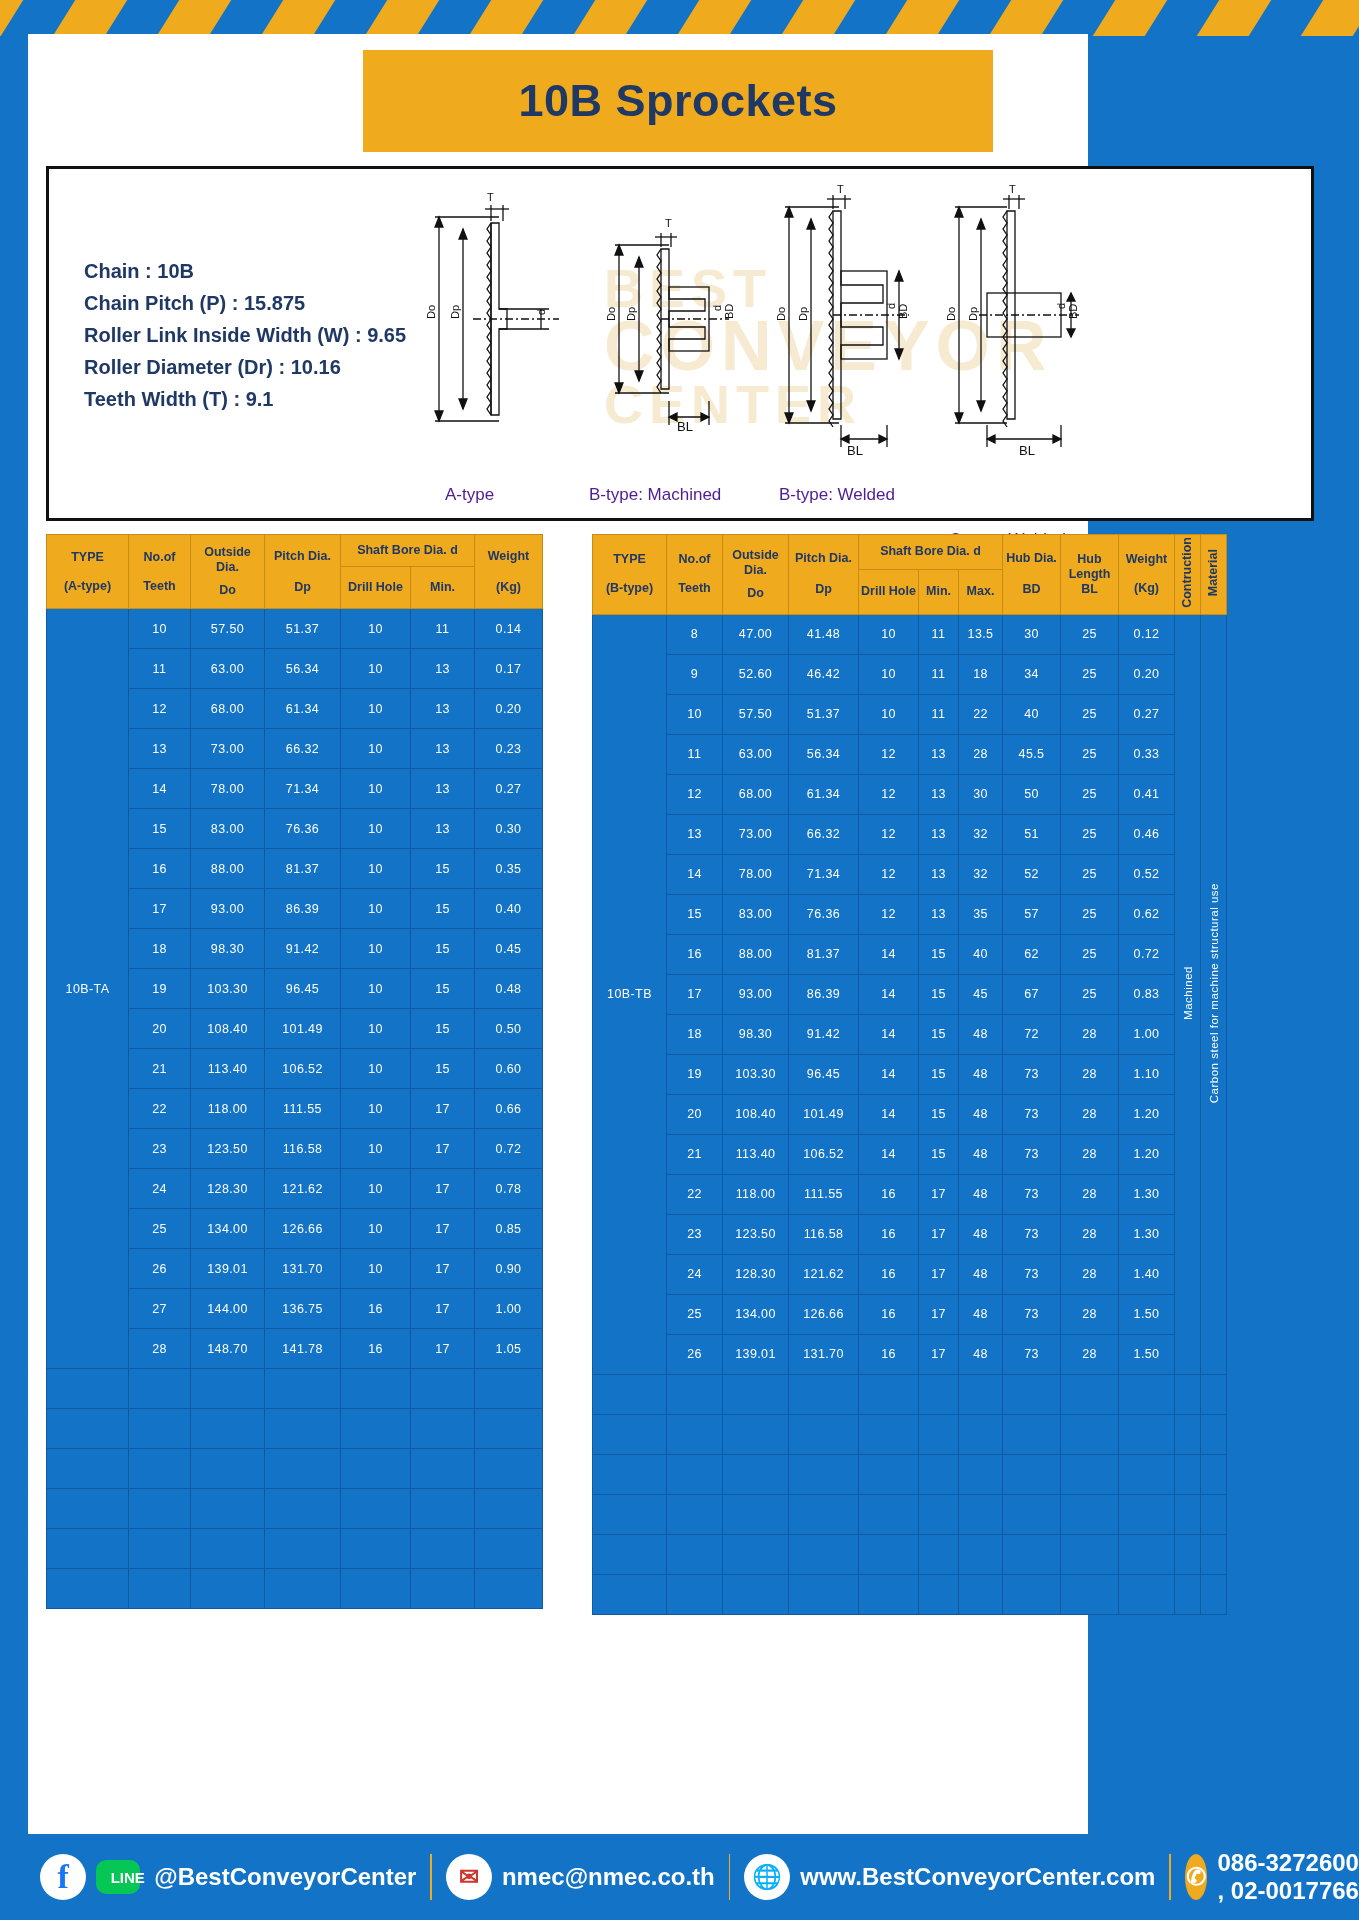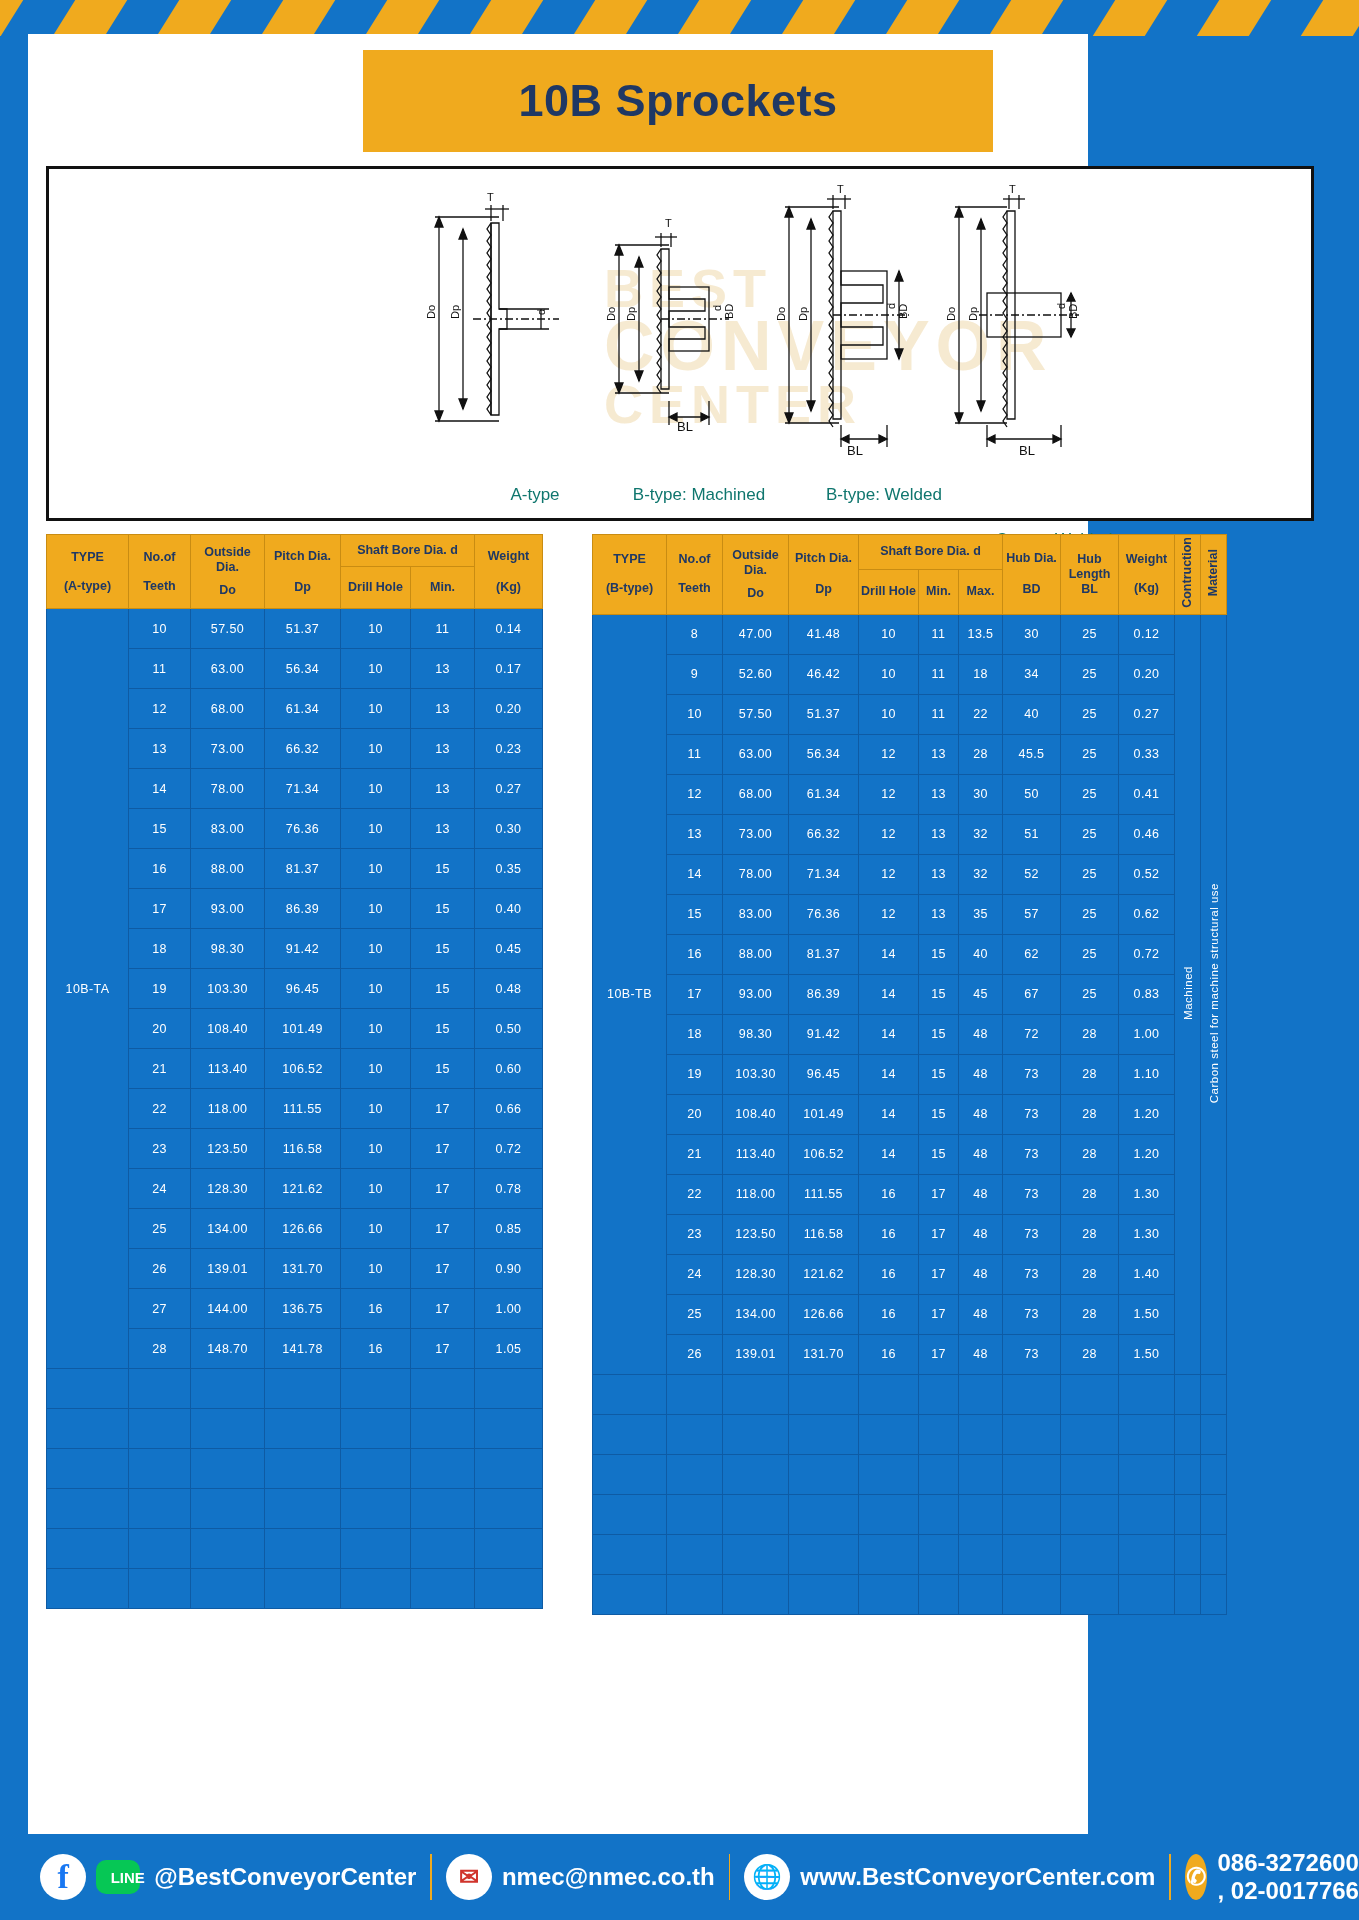--- a/index.html
+++ b/index.html
@@ -46,21 +46,21 @@
   }
   
   .watermark {
     position:absolute; left:555px; top:90px; width:470px; height:180px;
     color:#f3e3c2; font-size:60px; font-weight:bold; letter-spacing:6px;
     line-height:58px; opacity:.75; pointer-events:none;
     font-family:"Liberation Sans", sans-serif;
   }
   .drawings { position:absolute; left:360px; top:10px; width:890px; height:340px; }
   .dlabel {
-    position:absolute; font-size:17px; color:#0f766e; text-align:center;
+    position:absolute; font-size:17px; color:#4c1d95; text-align:left;
   }
   
   .tables { position:absolute; left:18px; top:500px; width:1268px; }
   table { border-collapse:collapse; }
   .tbl { position:absolute; top:0; }
   .tbl-a { left:0; }
   .tbl-b { left:546px; }
   .tbl th, .tbl td {
     border:1px solid #0e5ba4;
     text-align:center;
@@ -130,20 +130,27 @@
   </div>
 
   <div class="specbox">
 
     <div class="watermark">
       <div style="font-size:54px;">BEST</div>
       <div style="font-size:70px;">CONVEYOR</div>
       <div style="font-size:54px;">CENTER</div>
     </div>
 
+    <div class="spec-list">
+      <div>Chain  :  10B</div>
+      <div>Chain Pitch (P)  :  15.875</div>
+      <div>Roller Link Inside Width (W) : 9.65</div>
+      <div>Roller Diameter (Dr)  :  10.16</div>
+      <div>Teeth Width (T)  :  9.1</div>
+    </div>
 
     <div class="drawings">
       <svg width="890" height="340" viewBox="0 0 890 340">
         <g stroke="#111" fill="none" stroke-width="1.3">
 
           <g transform="translate(20,10)">
 
             <line x1="10" y1="28" x2="10" y2="232"></line>
             <polygon points="10,28 6,38 14,38" fill="#111"></polygon>
             <polygon points="10,232 6,222 14,222" fill="#111"></polygon>

